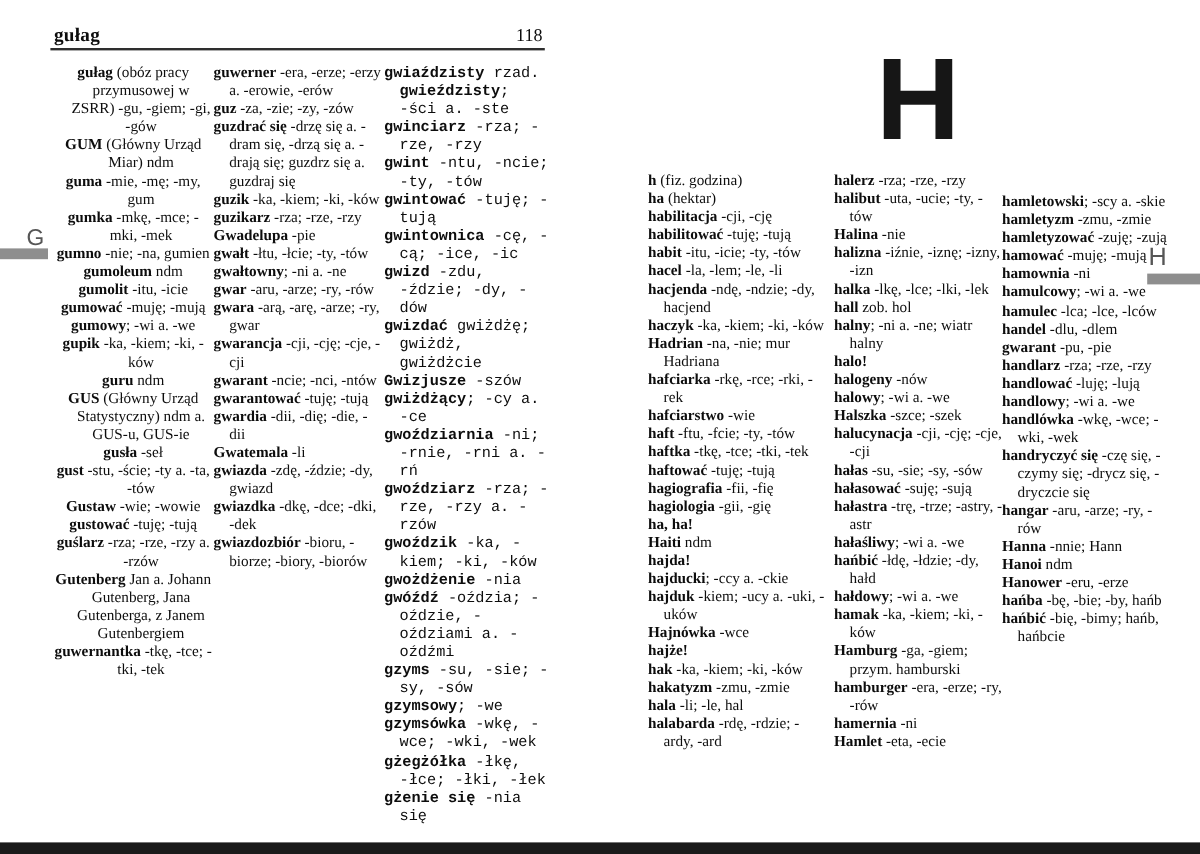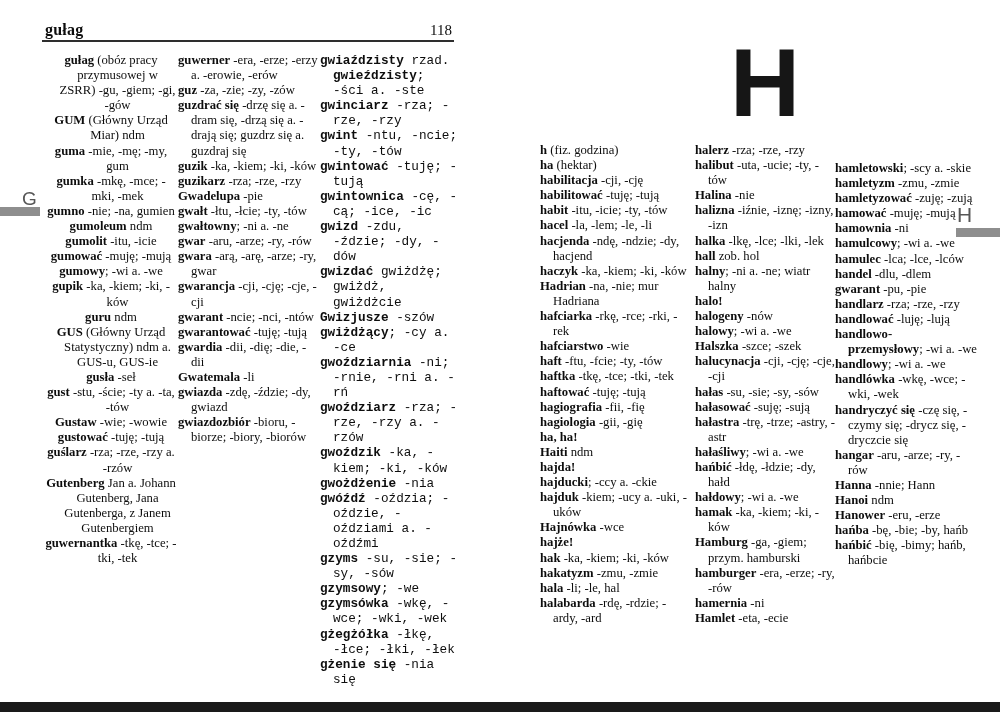--- a/index.html
+++ b/index.html
@@ -82,20 +82,21 @@
     <div class="entry"><span class="hw">gwałt</span><span class=""> -łtu, -łcie; -ty, -tów</span></div>
     <div class="entry"><span class="hw">gwałtowny</span><span class="">; -ni a. -ne</span></div>
     <div class="entry"><span class="hw">gwar</span><span class=""> -aru, -arze; -ry, -rów</span></div>
     <div class="entry"><span class="hw">gwara</span><span class=""> -arą, -arę, -arze; -ry, gwar</span></div>
     <div class="entry"><span class="hw">gwarancja</span><span class=""> -cji, -cję; -cje, -cji</span></div>
     <div class="entry"><span class="hw">gwarant</span><span class=""> -ncie; -nci, -ntów</span></div>
     <div class="entry"><span class="hw">gwarantować</span><span class=""> -tuję; -tują</span></div>
     <div class="entry"><span class="hw">gwardia</span><span class=""> -dii, -dię; -die, -dii</span></div>
     <div class="entry"><span class="hw">Gwatemala</span><span class=""> -li</span></div>
     <div class="entry"><span class="hw">gwiazda</span><span class=""> -zdę, -ździe; -dy, gwiazd</span></div>
+    <div class="entry"><span class="hw">gwiazdka</span><span class=""> -dkę, -dce; -dki, -dek</span></div>
     <div class="entry"><span class="hw">gwiazdozbiór</span><span class=""> -bioru, -biorze; -biory, -biorów</span></div>
   </div>
 <div class="col" id="col-l2">
     <div class="entry"><span class="hw">gwiaździsty</span><span class=""> rzad. </span><span class="hw">gwieździsty</span><span class="">; -ści a. -ste</span></div>
     <div class="entry"><span class="hw">gwinciarz</span><span class=""> -rza; -rze, -rzy</span></div>
     <div class="entry"><span class="hw">gwint</span><span class=""> -ntu, -ncie; -ty, -tów</span></div>
     <div class="entry"><span class="hw">gwintować</span><span class=""> -tuję; -tują</span></div>
     <div class="entry"><span class="hw">gwintownica</span><span class=""> -cę, -cą; -ice, -ic</span></div>
     <div class="entry"><span class="hw">gwizd</span><span class=""> -zdu, -ździe; -dy, -dów</span></div>
     <div class="entry"><span class="hw">gwizdać</span><span class=""> gwiżdżę; gwiżdż, gwiżdżcie</span></div>
@@ -174,22 +175,20 @@
     <div class="entry"><span class="hw">hamletyzm</span><span class=""> -zmu, -zmie</span></div>
     <div class="entry"><span class="hw">hamletyzować</span><span class=""> -zuję; -zują</span></div>
     <div class="entry"><span class="hw">hamować</span><span class=""> -muję; -mują</span></div>
     <div class="entry"><span class="hw">hamownia</span><span class=""> -ni</span></div>
     <div class="entry"><span class="hw">hamulcowy</span><span class="">; -wi a. -we</span></div>
     <div class="entry"><span class="hw">hamulec</span><span class=""> -lca; -lce, -lców</span></div>
     <div class="entry"><span class="hw">handel</span><span class=""> -dlu, -dlem</span></div>
     <div class="entry"><span class="hw">gwarant</span><span class=""> -pu, -pie</span></div>
     <div class="entry"><span class="hw">handlarz</span><span class=""> -rza; -rze, -rzy</span></div>
     <div class="entry"><span class="hw">handlować</span><span class=""> -luję; -lują</span></div>
-    <div class="entry"><span class="hw">handlowo-</span><span class="">
-</span><span class="hw">przemysłowy</span><span class="">; -wi a. -we</span></div>
     <div class="entry"><span class="hw">handlowy</span><span class="">; -wi a. -we</span></div>
     <div class="entry"><span class="hw">handlówka</span><span class=""> -wkę, -wce; -wki, -wek</span></div>
     <div class="entry"><span class="hw">handryczyć się</span><span class=""> -czę się, -czymy się; -drycz się, -dryczcie się</span></div>
     <div class="entry"><span class="hw">hangar</span><span class=""> -aru, -arze; -ry, -rów</span></div>
     <div class="entry"><span class="hw">Hanna</span><span class=""> -nnie; Hann</span></div>
     <div class="entry"><span class="hw">Hanoi</span><span class=""> ndm</span></div>
     <div class="entry"><span class="hw">Hanower</span><span class=""> -eru, -erze</span></div>
     <div class="entry"><span class="hw">hańba</span><span class=""> -bę, -bie; -by, hańb</span></div>
     <div class="entry"><span class="hw">hańbić</span><span class=""> -bię, -bimy; hańb, hańbcie</span></div>
   </div>

